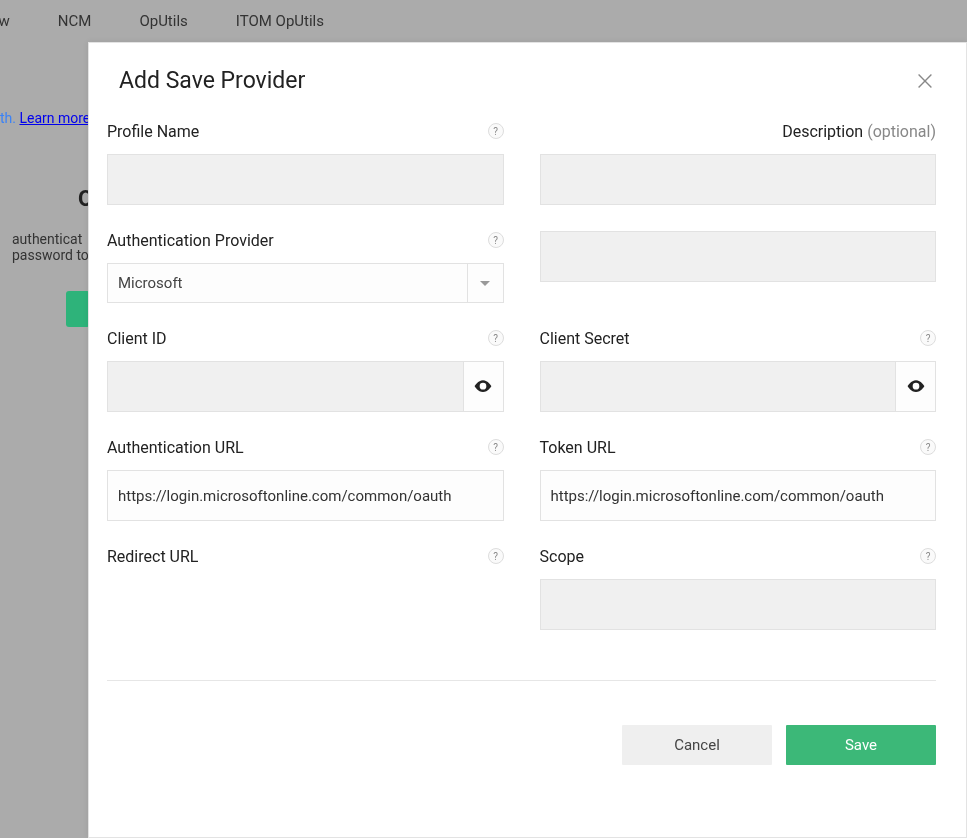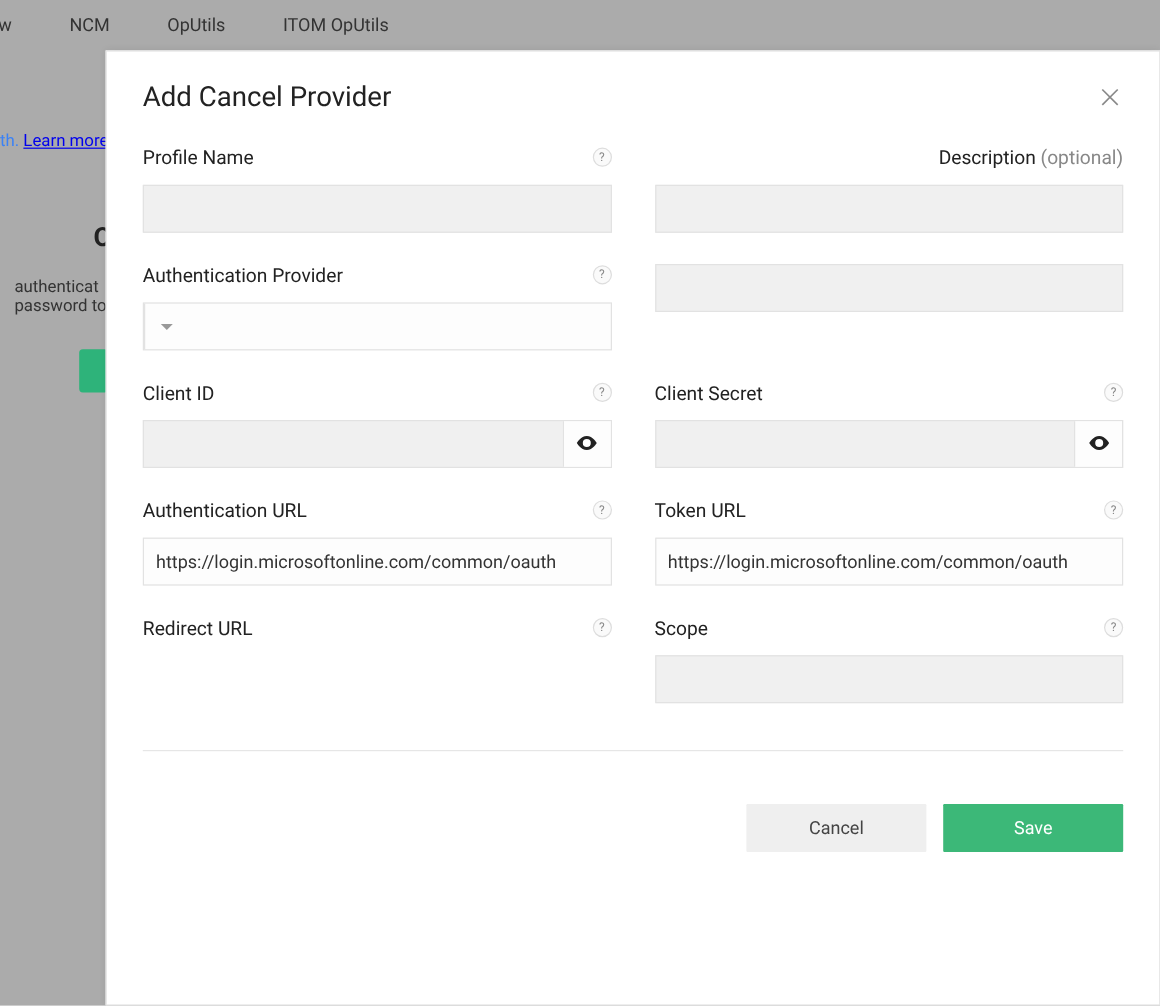--- a/index.html
+++ b/index.html
@@ -82,21 +82,21 @@
       font-weight: 400;
       color: #222;
     }
     .close-icon {
       width: 22px;
       height: 22px;
       cursor: pointer;
       color: #888;
     }
     .modal-body {
-      padding: 10px 30px 0 30px;
+      padding: 10px 30px 0 18px;
     }
     .form-grid {
       display: grid;
       grid-template-columns: 1fr 1fr;
       gap: 26px 36px;
     }
     .form-group {
       display: flex;
       flex-direction: column;
     }
@@ -126,21 +126,21 @@
       display: flex;
       align-items: center;
       justify-content: center;
       cursor: pointer;
       margin-top: 1px;
     }
     .input-wrapper {
       display: flex;
       border: 1px solid #e2e2e2;
       background: #f0f0f0;
-      height: 40px;
+      height: 51px;
       justify-content: flex-end;
     }
     .input-wrapper input {
       flex: 1;
       border: none;
       background: transparent;
       padding: 0 10px;
       font-size: 15px;
       color: #333;
       outline: none;
@@ -206,21 +206,21 @@
     }
     .copy-btn svg {
       width: 18px;
       height: 18px;
     }
     .label-row.no-help {
       justify-content: flex-end;
     }
     .modal-footer {
       border-top: 1px solid #e6e6e6;
-      margin-top: 39px;
+      margin-top: 50px;
       padding: 44px 0 0 0;
       display: flex;
       justify-content: flex-end;
       gap: 14px;
     }
     .btn {
       min-width: 150px;
       height: 40px;
       border: none;
       font-size: 15px;
@@ -254,21 +254,21 @@
   <div class="bg-body">
     <div class="bg-heading">O</div>
     <div class="bg-text-line">authenticat</div>
     <div class="bg-text-line">password to</div>
     <div class="bg-green-btn"></div>
   </div>
 </div>
 
 <div class="modal-overlay">
   <div class="modal-header">
-    <h2 class="modal-title">Add Cancel Provider</h2>
+    <h2 class="modal-title">Add Save Provider</h2>
     <svg class="close-icon" viewBox="0 0 24 24" fill="none" stroke="currentColor" stroke-width="1.5">
       <line x1="5" y1="5" x2="19" y2="19"></line>
       <line x1="19" y1="5" x2="5" y2="19"></line>
     </svg>
   </div>
 
   <div class="modal-body">
     <div class="form-grid">
 
       <div class="form-group">
@@ -292,20 +292,21 @@
           <input type="text" value="" style="">
         </div>
       </div>
 
       <div class="form-group">
         <div class="label-row">
           <span class="label-text">Authentication Provider</span>
           <span class="help-icon">?</span>
         </div>
         <div class="select-wrapper">
+          <span class="select-value">Microsoft</span>
           <span class="select-chevron">
             <span class="chevron-down"></span>
           </span>
         </div>
       </div>
 
       <div class="form-group">
         <div class="input-wrapper">
           <input type="text" value="" style="">
         </div>

